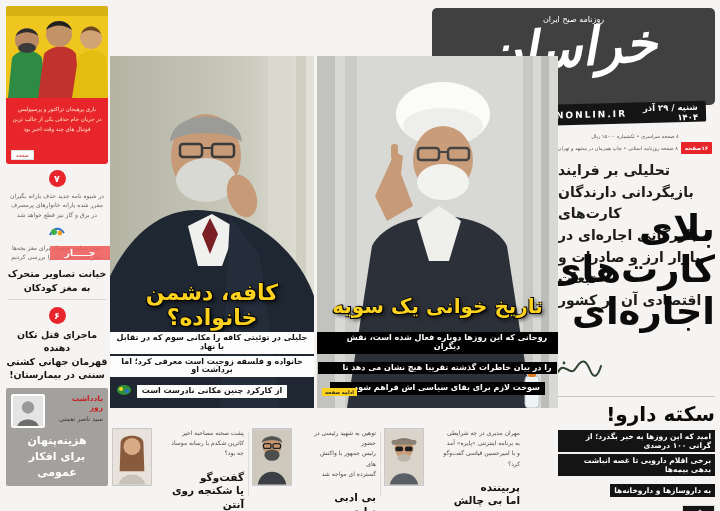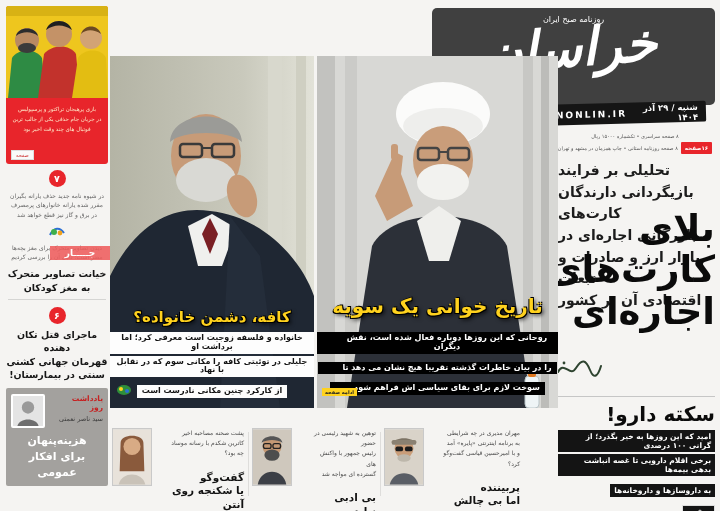--- a/index.html
+++ b/index.html
@@ -43,21 +43,21 @@
   .drug-lines span { display:inline-block; background:#141414; color:#fff; font-size:7.5px; font-weight:bold; padding:2px 4px; margin-bottom:2px; }
 
   
   .photo-frame { overflow:hidden; }
   .jalili { left:110px; top:56px; width:204px; height:352px; }
   .rouhani { left:317px; top:56px; width:241px; height:352px; }
   .overlay-headline {
     position:absolute; left:0; right:0; text-align:center; font-weight:bold;
     color:#ffd21e; text-shadow:1px 1px 0 #000, -1px 1px 0 #000, 1px -1px 0 #000, 2px 2px 4px rgba(0,0,0,.85);
   }
-  .jalili .overlay-headline { top:252px; font-size:15px; }
+  .jalili .overlay-headline { top:224px; font-size:22px; }
   .rouhani .overlay-headline { top:238px; font-size:20px; }
   .overlay-lines { position:absolute; left:0; right:0; top:276px; text-align:center; line-height:1.1; }
   .overlay-lines span { display:inline-block; font-size:8px; font-weight:bold; padding:2px 5px; margin-bottom:2px; }
   .lines-dark span { background:#000000; color:#fff;padding-left:24px; }
   .lines-light span { background:#fdfdfd; color:#141414; }
   .cont-label { position:absolute; left:5px; bottom:12px; background:#ffd21e; color:#222; font-size:5px; font-weight:bold; padding:1px 3px; }
   .photo-doodle { position:absolute; left:6px; bottom:8px; }
 
   
   .football { left:6px; top:6px; width:102px; height:158px; border-radius:3px; overflow:hidden; background:#e8252b; }
@@ -163,22 +163,22 @@
       <ellipse cx="96" cy="124" rx="30" ry="22" fill="#d9d9d4"></ellipse>
       <rect x="70" y="88" width="22" height="13" rx="3" fill="none" stroke="#3a3a3a" stroke-width="2.5"></rect>
       <rect x="102" y="88" width="22" height="13" rx="3" fill="none" stroke="#3a3a3a" stroke-width="2.5"></rect>
       <line x1="92" y1="92" x2="102" y2="92" stroke="#3a3a3a" stroke-width="2"></line>
 
       <ellipse cx="132" cy="140" rx="14" ry="22" fill="#c79b78" transform="rotate(-20 132 140)"></ellipse>
       <path d="M120 160 L150 200 L170 352 L110 352 Z" fill="#242d3a"></path>
     </svg>
     <div class="overlay-headline">کافه، دشمن خانواده؟</div>
     <div class="overlay-lines lines-light">
+      <div><span>جلیلی در توئیتی کافه را مکانی سوم که در تقابل با نهاد</span></div>
       <div><span>خانواده و فلسفه زوجیت است معرفی کرد؛ اما برداشت او</span></div>
-      <div><span>جلیلی در توئیتی کافه را مکانی سوم که در تقابل با نهاد</span></div>
       <div><span>از کارکرد چنین مکانی نادرست است</span></div>
     </div>
     <div class="photo-doodle">
       <svg width="16" height="12" viewBox="0 0 16 12">
         <ellipse cx="8" cy="6" rx="7" ry="5" fill="#2f8f3a"></ellipse>
         <circle cx="5" cy="5" r="2" fill="#ffd21e"></circle>
         <circle cx="11" cy="7" r="2" fill="#2b6fd4"></circle>
       </svg>
     </div>
   </div>

